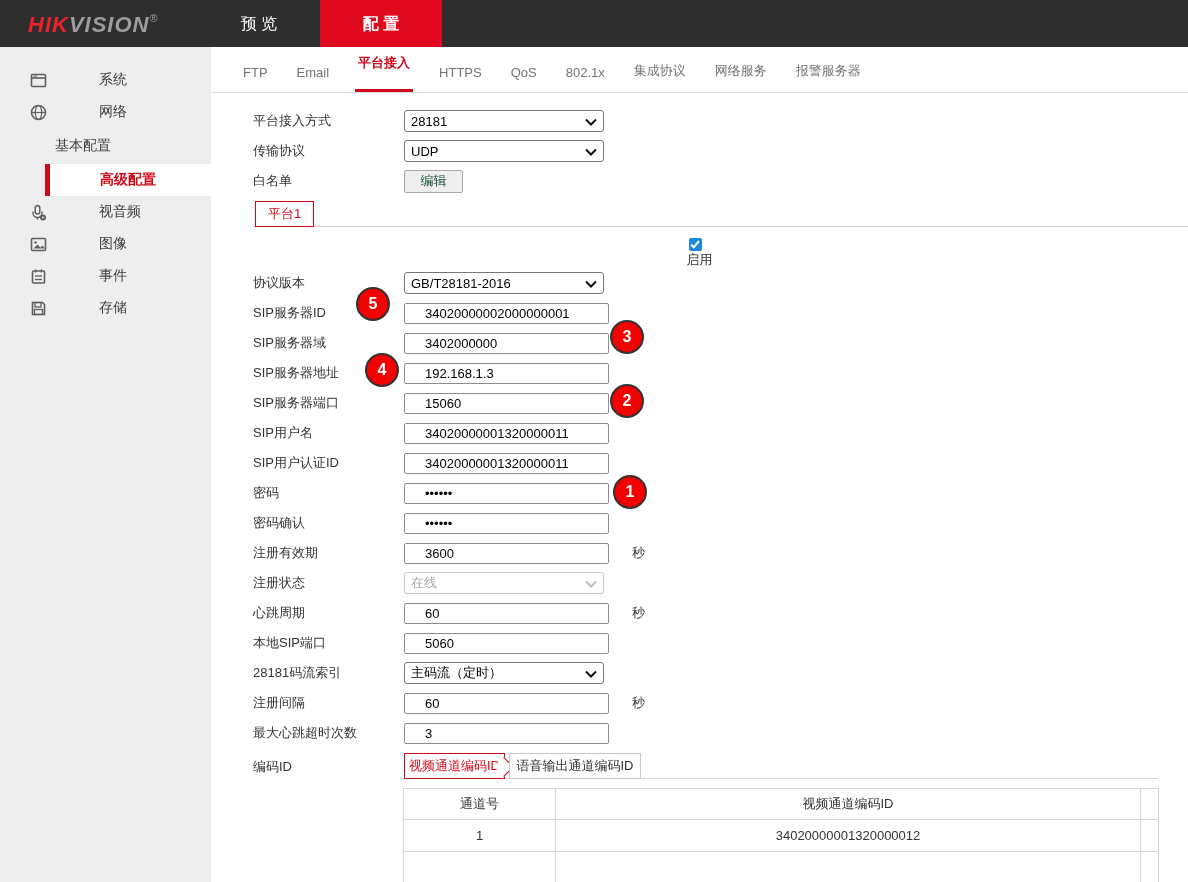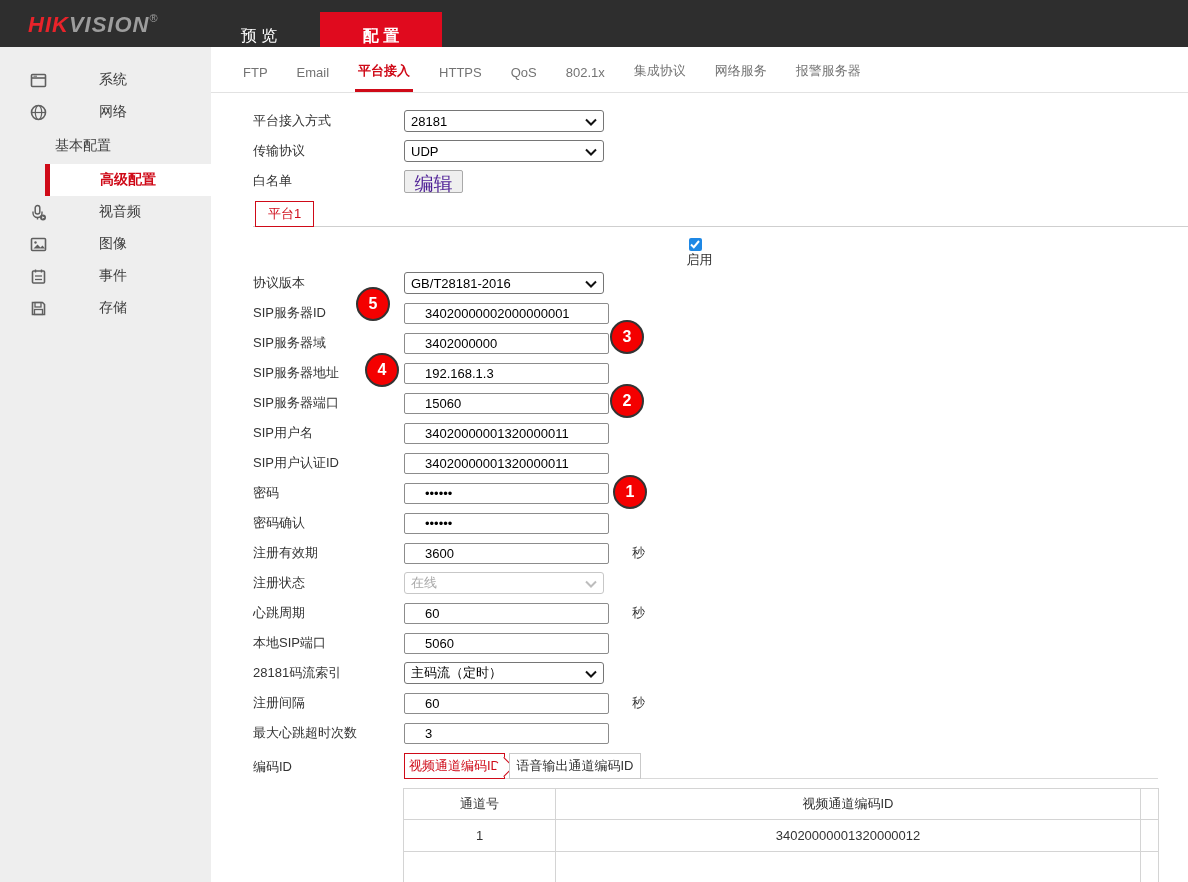--- a/index.html
+++ b/index.html
@@ -7,56 +7,56 @@
               font-family:"Liberation Sans", sans-serif; }
 
   
   .topbar { position:absolute; left:0; top:0; width:1188px; height:47px; background:#2e2e2e; }
   .logo { position:absolute; left:28px; top:12px; font-style:italic; font-weight:bold;
           font-size:22px; letter-spacing:1px; user-select:none; }
   .logo .hik { color:#e8232a; }
   .logo .vision { color:#9d9d9d; }
   .logo .reg { color:#9d9d9d; font-size:11px; font-style:normal; vertical-align:top; font-weight:normal;}
   .nav-tab { position:absolute; top:0; height:47px; line-height:47px; text-align:center;
-             color:#fff; font-size:16px; cursor:pointer;margin-top:12px; }
+             color:#fff; font-size:16px; cursor:pointer; }
   .nav-preview { left:198px; width:122px; }
   .nav-config  { left:320px; width:122px; background:#e00a1e; font-weight:bold; }
 
   
   .sidebar { position:absolute; left:0; top:47px; width:211px; height:835px; background:#eee; padding-top:17px; }
   .side-item { position:relative; height:32px; display:flex; align-items:center; cursor:pointer;
                color:#3c3c3c; font-size:14px;gap:36px; }
   .side-item .ico { width:17px; height:17px; margin-left:30px; margin-right:16px; display:inline-flex; }
   .side-item.sub { padding-left:55px; }
   .side-item.sub.active { background:#fff; color:#cf0a18; font-weight:bold;margin-left:45px; }
   .side-item.sub.active::before { content:''; position:absolute; left:0; top:0; width:5px; height:32px; background:#cf0a18; }
   .gap-a { height:2px; }
 
   
   .main { position:absolute; left:211px; top:47px; width:977px; height:835px; background:#fff; }
   .tabstrip { position:absolute; left:0; top:0; width:977px; height:46px;
               border-bottom:1px solid #e2e2e2; display:flex; align-items:flex-end; padding-left:29px; }
   .tstab { font-size:13px; color:#737373; margin-right:23px; padding:0 3px 12px 3px; cursor:pointer; white-space:nowrap; }
-  .tstab.active { color:#cf0a18; font-weight:bold; border-bottom:3px solid #cf0a18; padding-bottom:9px; }
+  .tstab.active { color:#cf0a18; font-weight:bold; border-bottom:3px solid #cf0a18; padding-bottom:17px; }
 
   .content { position:absolute; left:0; top:47px; width:977px; }
 
   .frow { display:flex; align-items:center; height:30px; }
   .flabel { width:151px; margin-left:42px; font-size:13px; color:#333; flex:none; }
   .fctl { width:200px; flex:none; }
   .suffix { margin-left:23px; font-size:13px; color:#333; }
 
   input.txt { width:205px; height:21px; border:1px solid #8c8c8c; border-radius:2px;
               padding:0 20px; font-size:13px; font-family:"Liberation Sans",sans-serif; color:#000; background:#fff; }
   .sel { width:200px; height:22px; border:1px solid #767676; border-radius:3px; background:#fff;
          display:flex; align-items:center; padding:0 6px; font-size:13px; color:#000; cursor:pointer; }
   .sel .sel-txt { flex:1; white-space:nowrap; overflow:hidden; }
   .sel.disabled { border-color:#c7c7c7; color:#a9a9a9; cursor:default; }
   .btn { height:23px; width:59px; background:#efefef; border:1px solid #a9a9a9; border-radius:2px;
-         font-size:19px; color:#4c1d95; cursor:pointer; font-family:"Liberation Sans",sans-serif; }
+         font-size:13px; color:#14532d; cursor:pointer; font-family:"Liberation Sans",sans-serif; }
 
   
   .plat-line { position:relative; margin-top:5px; height:26px; }
   .plat-line::after { content:''; position:absolute; left:42px; right:0; bottom:0; height:1px; background:#cfcfcf; }
   .plat-tab { position:absolute; left:44px; top:0; height:26px; line-height:24px; padding:0 12px;
               border:1px solid #cf0a18; color:#cf0a18; font-size:13px; background:#fff; z-index:2; cursor:pointer; }
 
   .enable-row { margin-top:11px;flex-direction:column; }
   .cbx { width:13px; height:13px; background:#1e88e5; border-radius:2px; display:inline-flex;
          align-items:center; justify-content:center; margin-right:9px; cursor:pointer; flex:none; }

